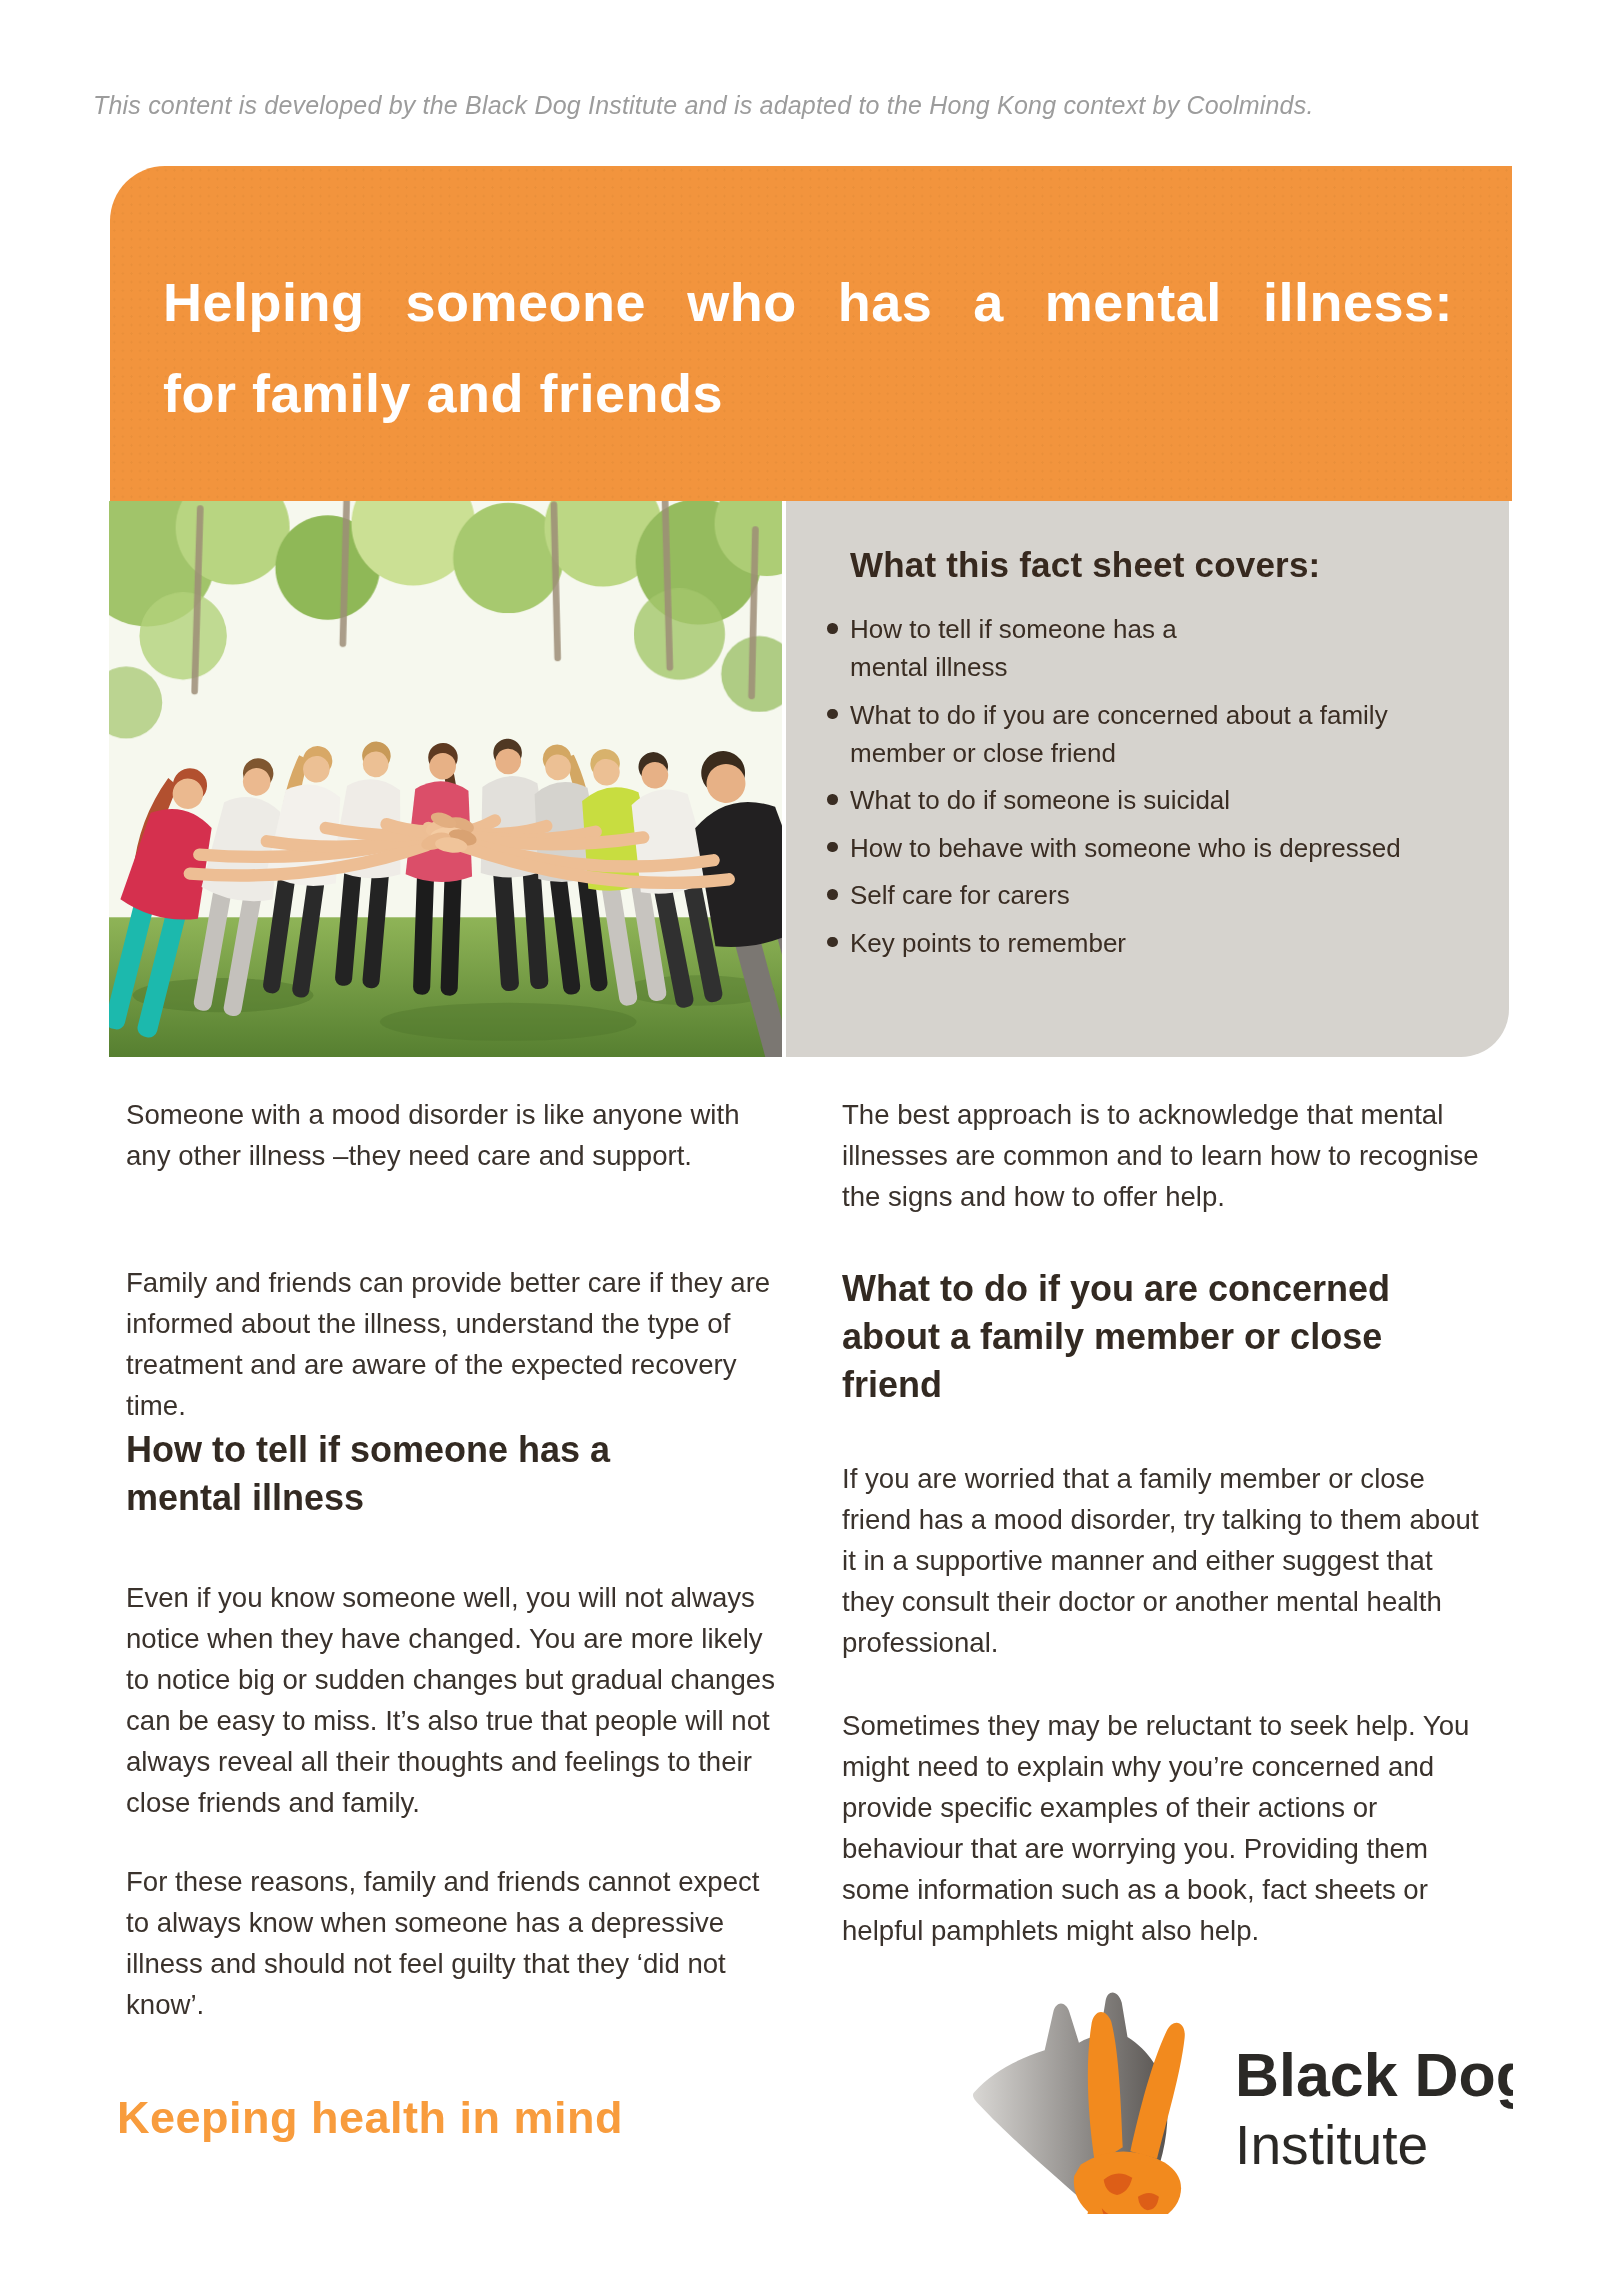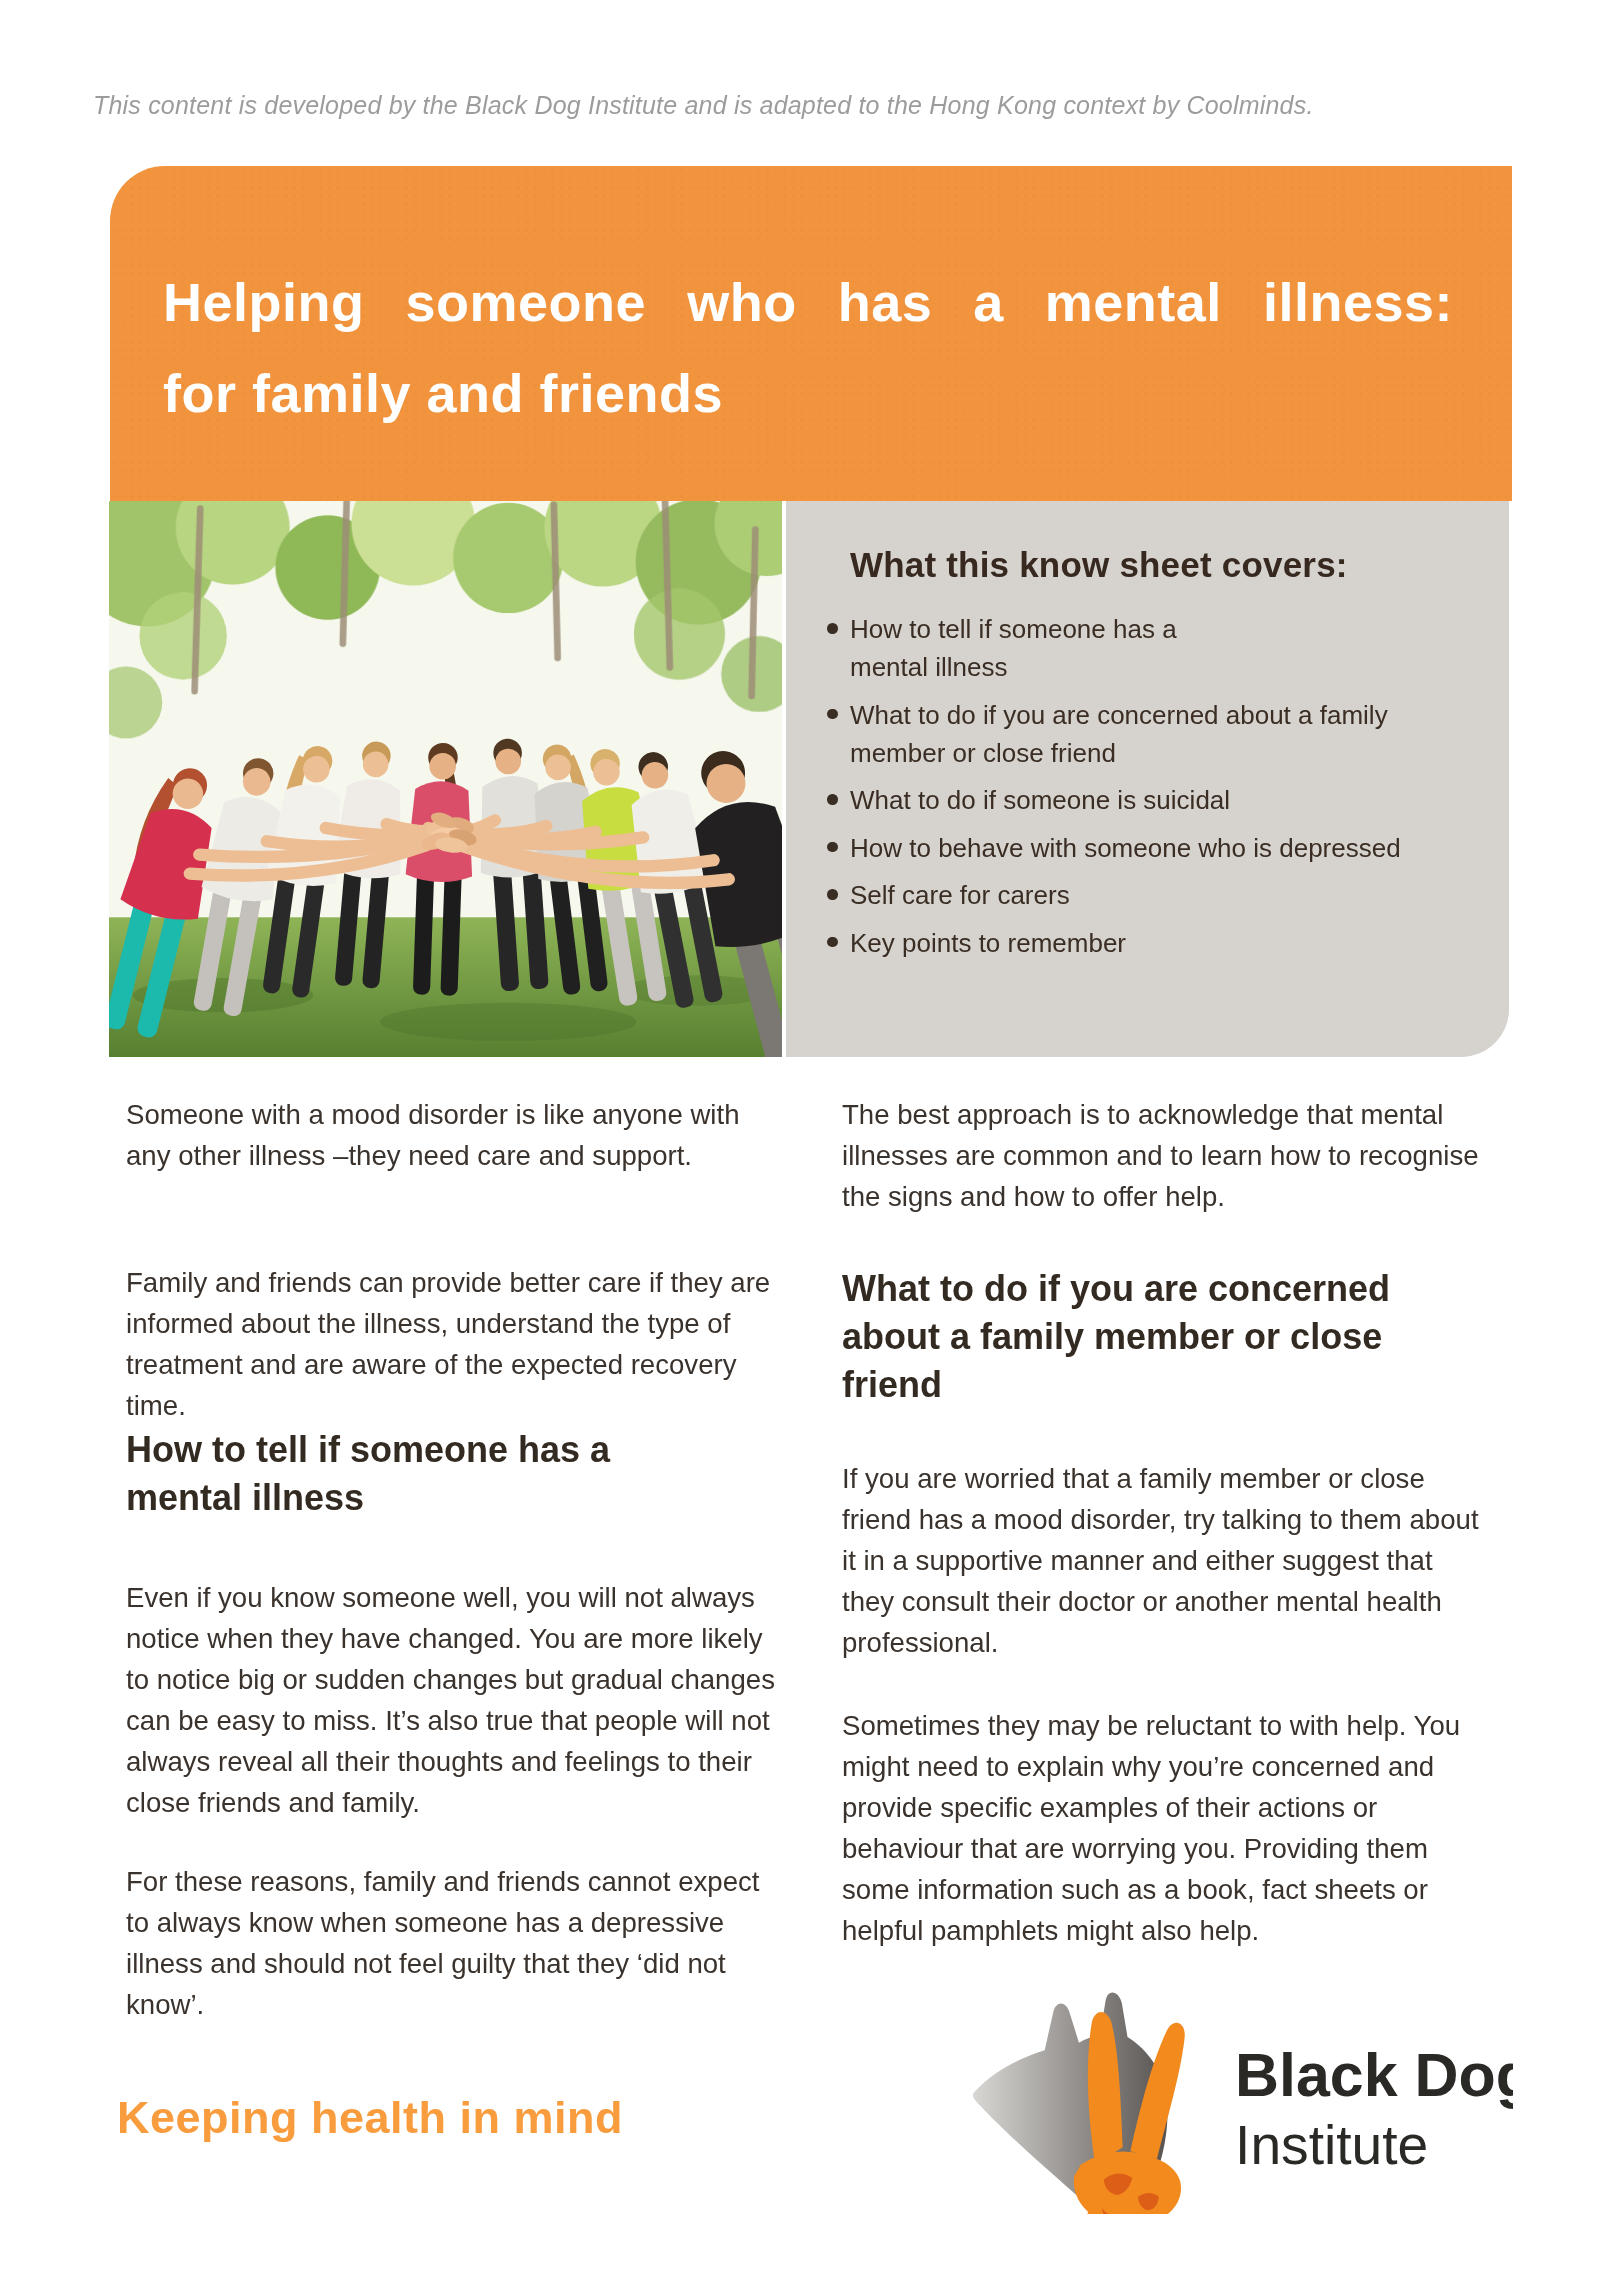--- a/index.html
+++ b/index.html
@@ -304,21 +304,21 @@
         <ellipse cx="356" cy="352" rx="18" ry="9" fill="#f4cba2" transform="rotate(-5 356 352)"></ellipse>
         <ellipse cx="372" cy="354" rx="15" ry="8" fill="#d9a272" transform="rotate(14 372 354)"></ellipse>
         <ellipse cx="344" cy="358" rx="16" ry="8" fill="#eab88c" transform="rotate(-18 344 358)"></ellipse>
         <ellipse cx="360" cy="362" rx="17" ry="8" fill="#f0c49a" transform="rotate(6 360 362)"></ellipse>
         <ellipse cx="352" cy="336" rx="14" ry="7" fill="#e2ae80" transform="rotate(20 352 336)"></ellipse>
       </g>
     </svg>
   </div>
 
   <div class="fact-box">
-    <h2>What this know sheet covers:</h2>
+    <h2>What this fact sheet covers:</h2>
     <ul>
         <li><span class="dot"></span><span class="bullet-text">How to tell if someone has a
 mental illness</span></li>
         <li><span class="dot"></span><span class="bullet-text">What to do if you are concerned about a family member or close friend</span></li>
         <li><span class="dot"></span><span class="bullet-text">What to do if someone is suicidal</span></li>
         <li><span class="dot"></span><span class="bullet-text">How to behave with someone who is depressed</span></li>
         <li><span class="dot"></span><span class="bullet-text">Self care for carers</span></li>
         <li><span class="dot"></span><span class="bullet-text">Key points to remember</span></li>
       </ul>
   </div>
@@ -328,21 +328,21 @@
     <p class="para no-gap">Family and friends can provide better care if they are informed about the illness, understand the type of treatment and are aware of the expected recovery time.</p>
     <h3 class="body-heading left-h">How to tell if someone has a mental illness</h3>
     <p class="para" style="margin-bottom:38px">Even if you know someone well, you will not always notice when they have changed. You are more likely to notice big or sudden changes but gradual changes can be easy to miss. It’s also true that people will not always reveal all their thoughts and feelings to their close friends and family.</p>
     <p class="para">For these reasons, family and friends cannot expect to always know when someone has a depressive illness and should not feel guilty that they ‘did not know’.</p>
   </div>
 
   <div class="col col-right">
     <p class="para" style="margin-bottom:48px">The best approach is to acknowledge that mental illnesses are common and to learn how to recognise the signs and how to offer help.</p>
     <h3 class="body-heading narrow">What to do if you are concerned about a family member or close friend</h3>
     <p class="para">If you are worried that a family member or close friend has a mood disorder, try talking to them about it in a supportive manner and either suggest that they consult their doctor or another mental health professional.</p>
-    <p class="para">Sometimes they may be reluctant to with help. You might need to explain why you’re concerned and provide specific examples of their actions or behaviour that are worrying you. Providing them some information such as a book, fact sheets or helpful pamphlets might also help.</p>
+    <p class="para">Sometimes they may be reluctant to seek help. You might need to explain why you’re concerned and provide specific examples of their actions or behaviour that are worrying you. Providing them some information such as a book, fact sheets or helpful pamphlets might also help.</p>
   </div>
 
   <div class="tagline">Keeping health in mind</div>
 
   <div class="logo">
     <svg viewBox="0 0 582 250">
       <defs>
         <linearGradient id="dogGray" x1="0" y1="0" x2="1" y2="0">
           <stop offset="0" stop-color="#d9d7d4"></stop>
           <stop offset="1" stop-color="#575350"></stop>

